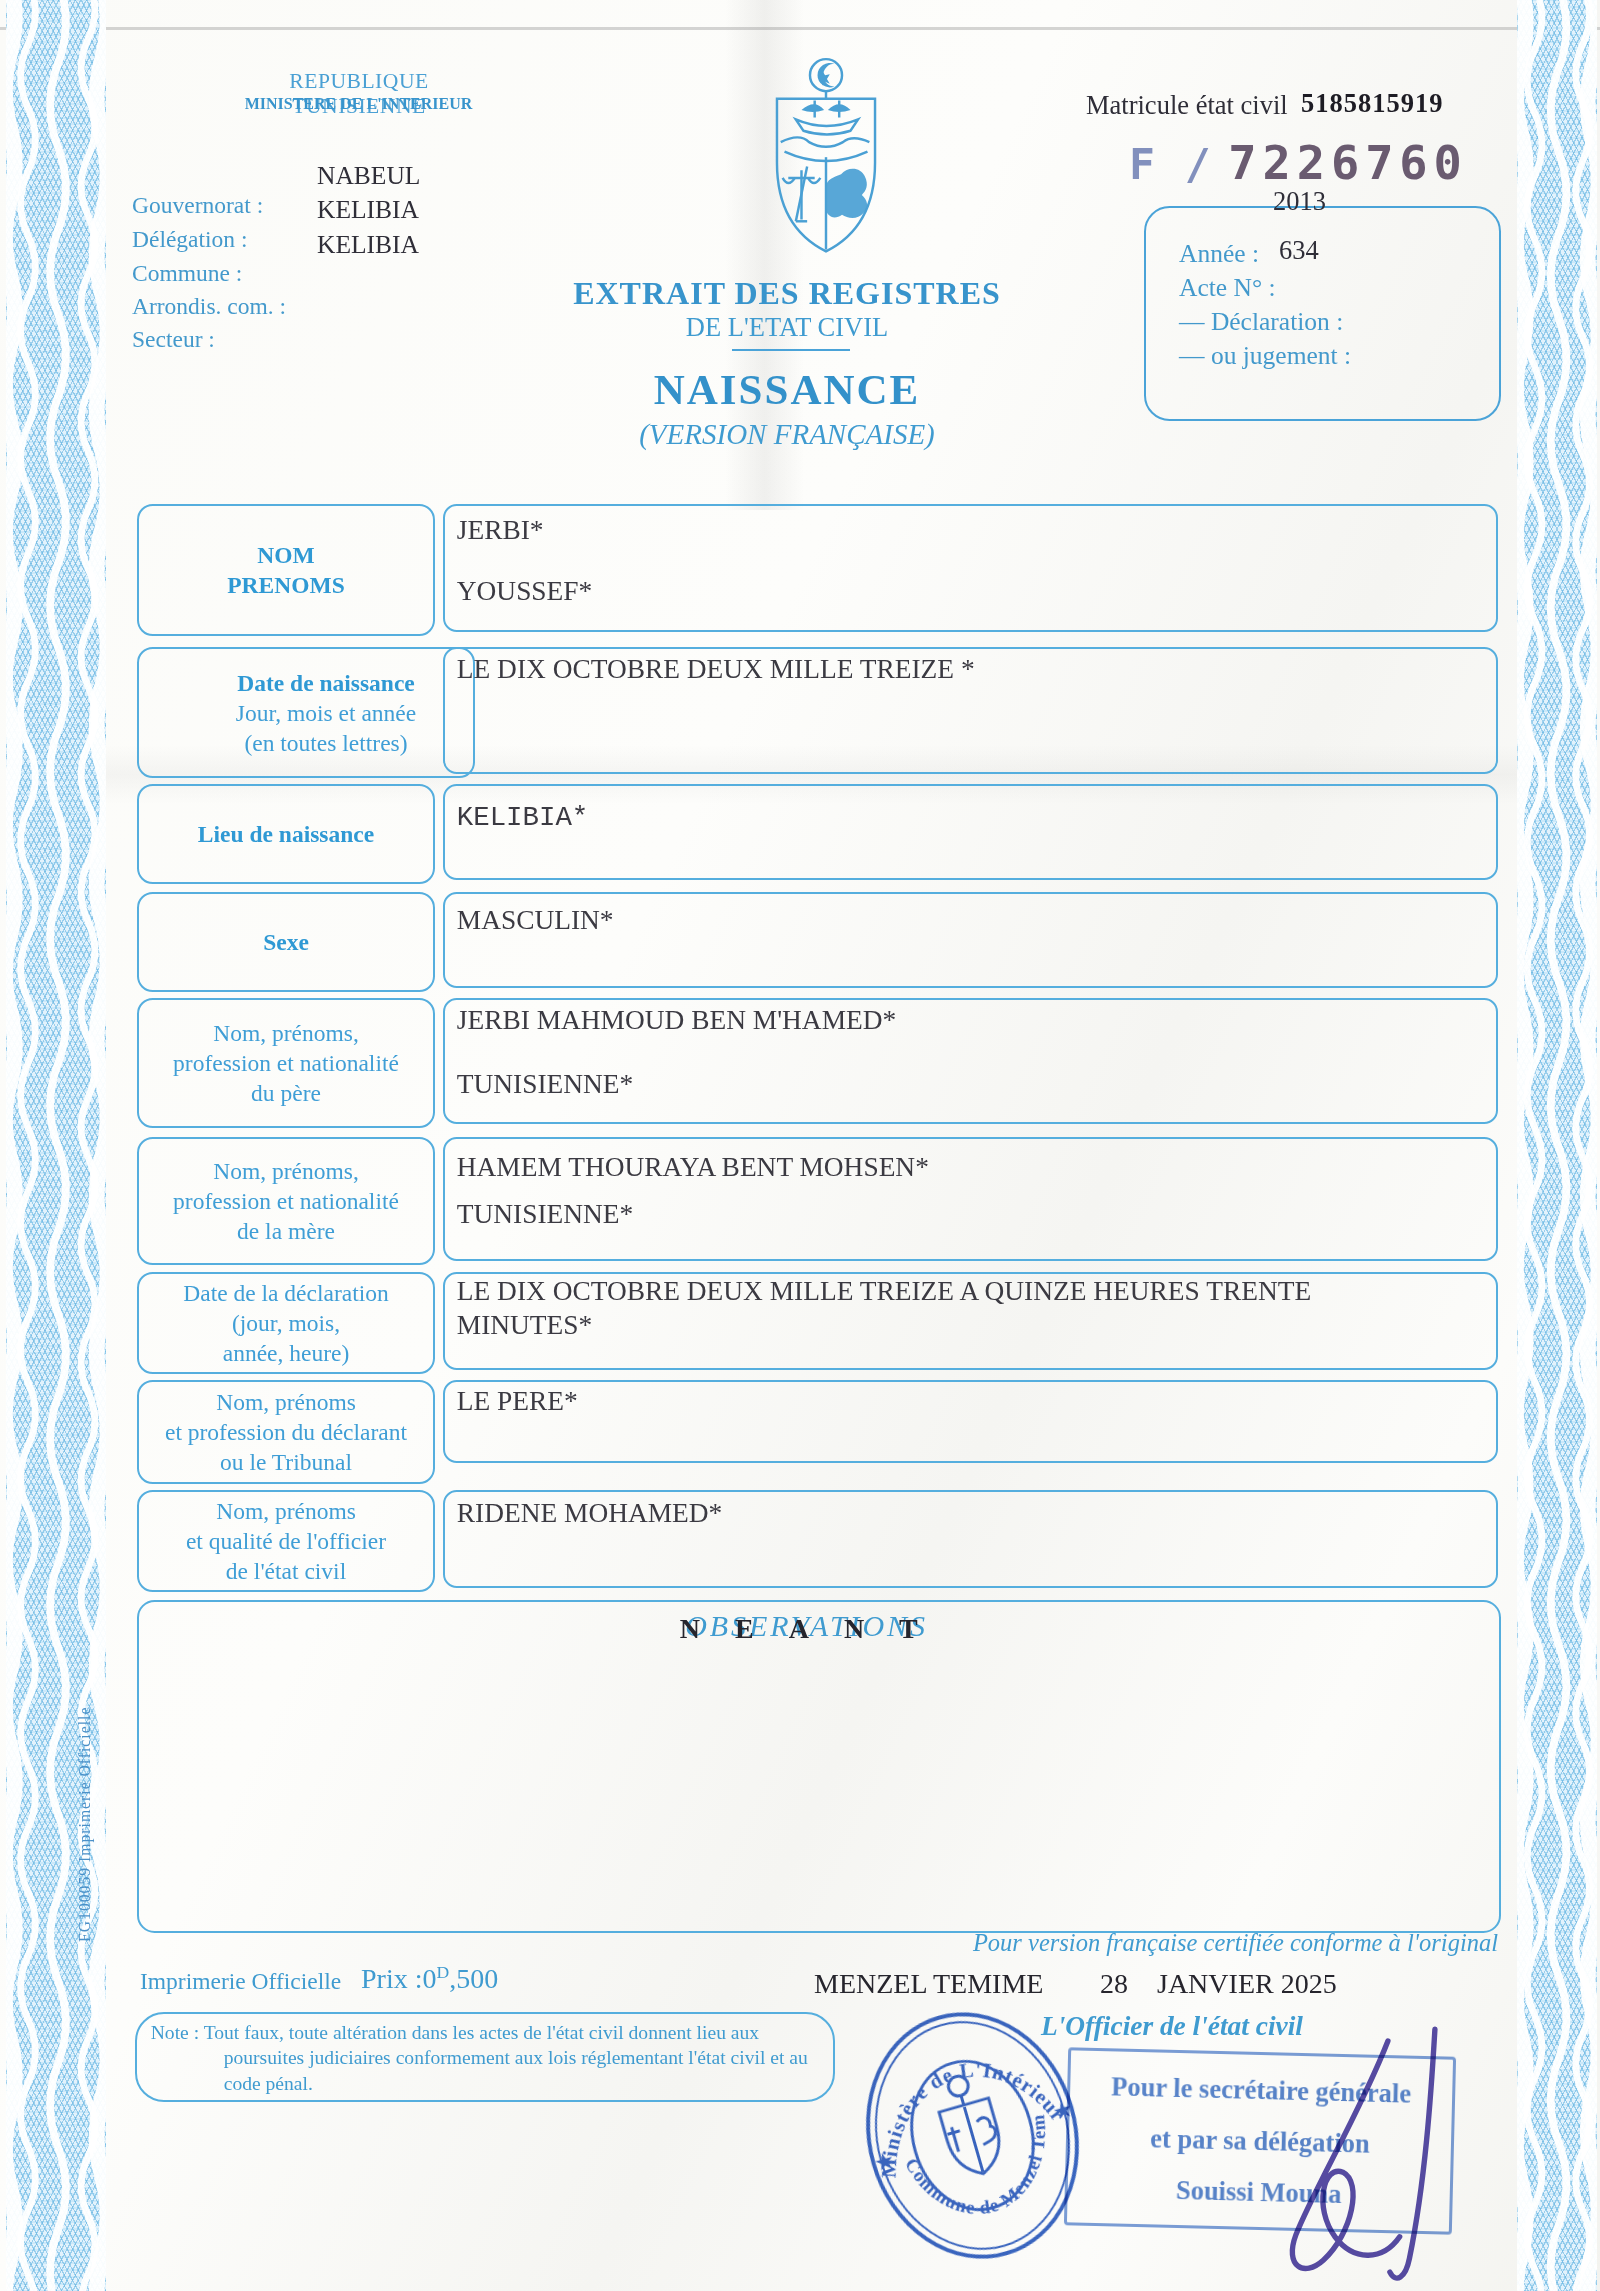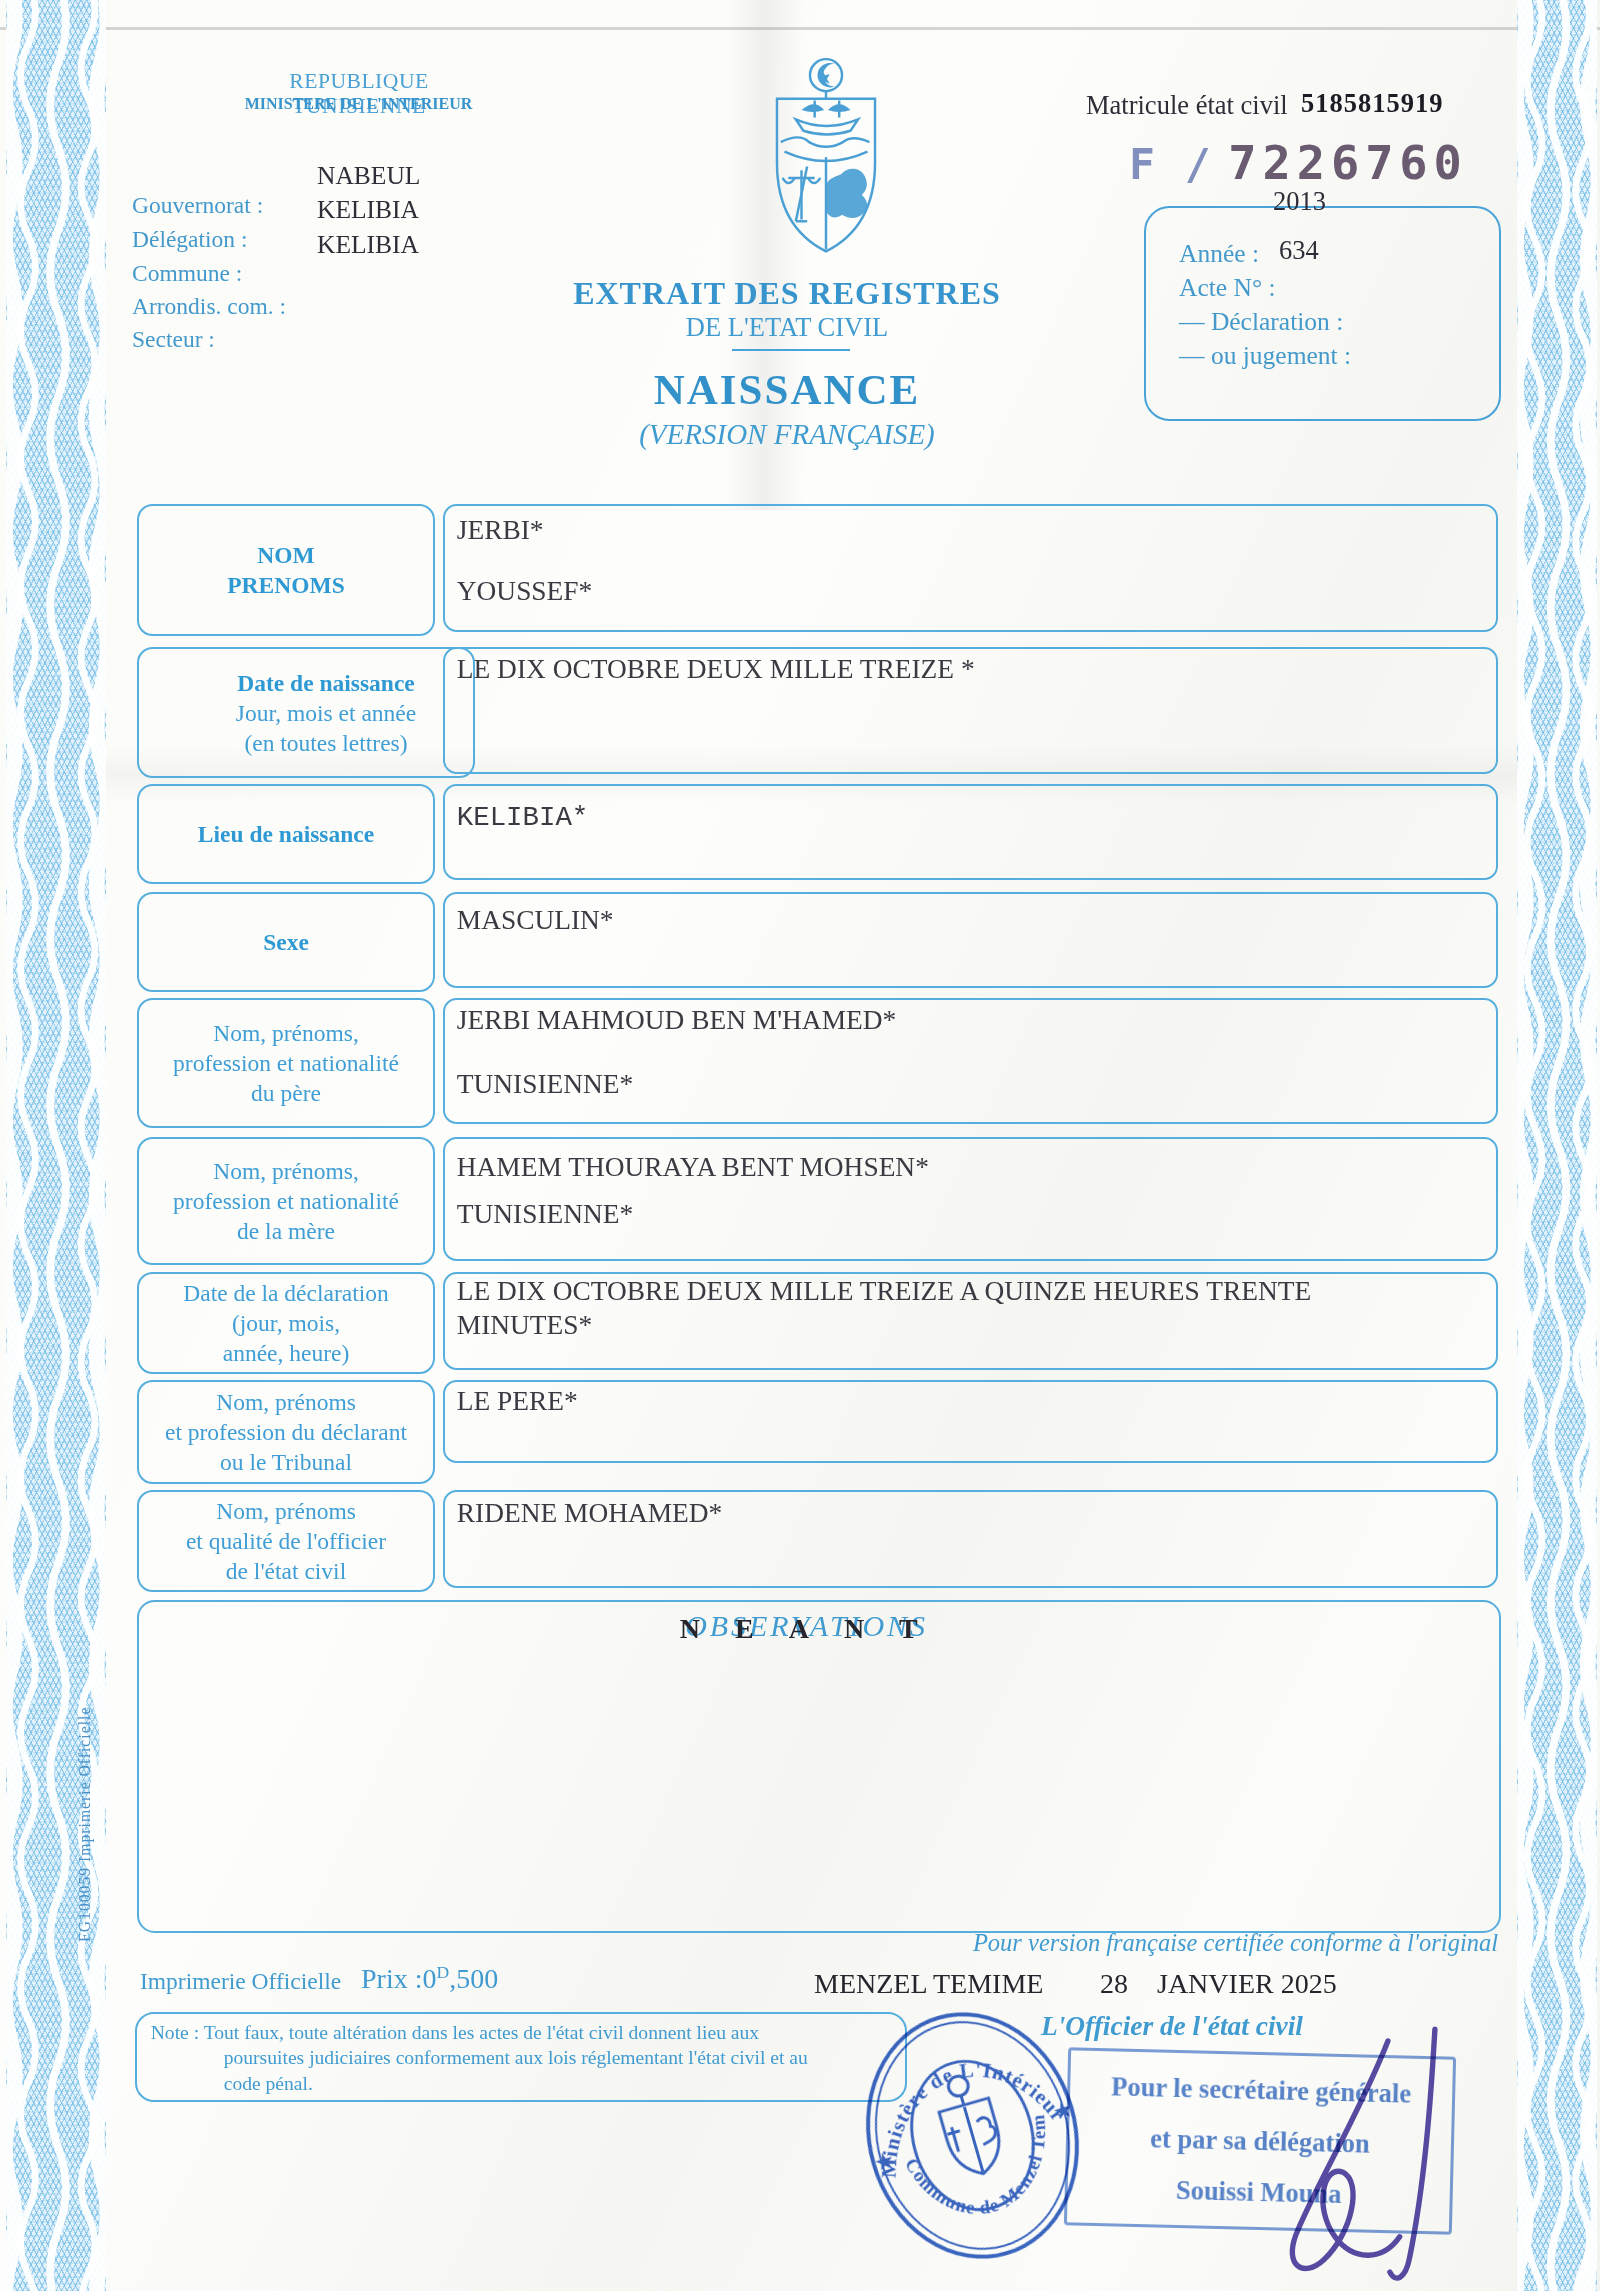--- a/index.html
+++ b/index.html
@@ -75,21 +75,21 @@
 
   
   .pour-version{top:1929px;left:616px;width:882px;text-align:right;font-size:24.5px;font-style:italic;color:#3f9bd0;}
   .imprimerie{top:1968px;left:140px;font-size:23.5px;color:#3f9bd0;}
   .prix{top:1962px;left:361px;font-size:28px;color:#3f9bd0;}
   .prix sup{font-size:17.6px;}
   .city{top:1968px;left:814px;font-size:28px;color:#26252d;}
   .dday{top:1968px;left:1100px;font-size:28px;color:#26252d;}
   .dmonth{top:1968px;left:1157px;font-size:28px;color:#26252d;}
   .officier{top:2011px;left:1027px;font-size:27.4px;font-weight:bold;font-style:italic;color:#3f9bd0;margin-left:14px;}
-  .note-box{top:2012px;left:135px;width:772px;height:90px;border:2.9px solid #55aede;border-radius:19px;
+  .note-box{top:2012px;left:135px;width:700px;height:90px;border:2.9px solid #55aede;border-radius:29px;
             padding:5.9px 13.7px;box-sizing:border-box;font-size:19.6px;line-height:25.5px;color:#3f9bd0;}
   .note-box .nl2,.note-box .nl3{padding-left:73px;display:block;}
   .note-box .nl1{display:block;}
   .side-vert{top:1658px;left:76px;height:284px;writing-mode:vertical-rl;transform:rotate(180deg);
              font-size:15.7px;color:#4a90c8;letter-spacing:1px;}
 
   
   .stamp-round{top:2007px;left:855px;width:235px;height:257px;transform:rotate(-16deg);
                filter:blur(0.4px);mix-blend-mode:multiply;opacity:.94;}
   .stamp-rect{top:2052px;left:1066px;width:388px;height:178px;transform:rotate(1.4deg);

